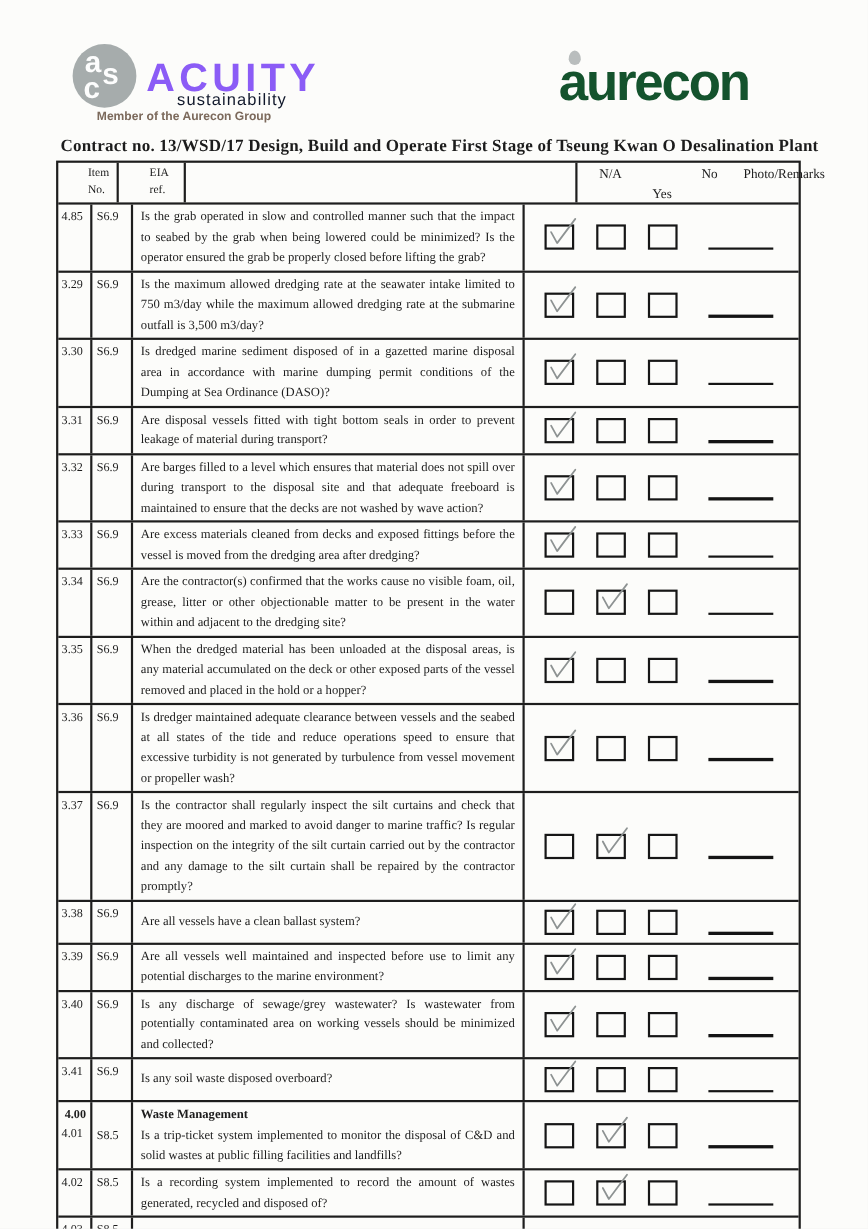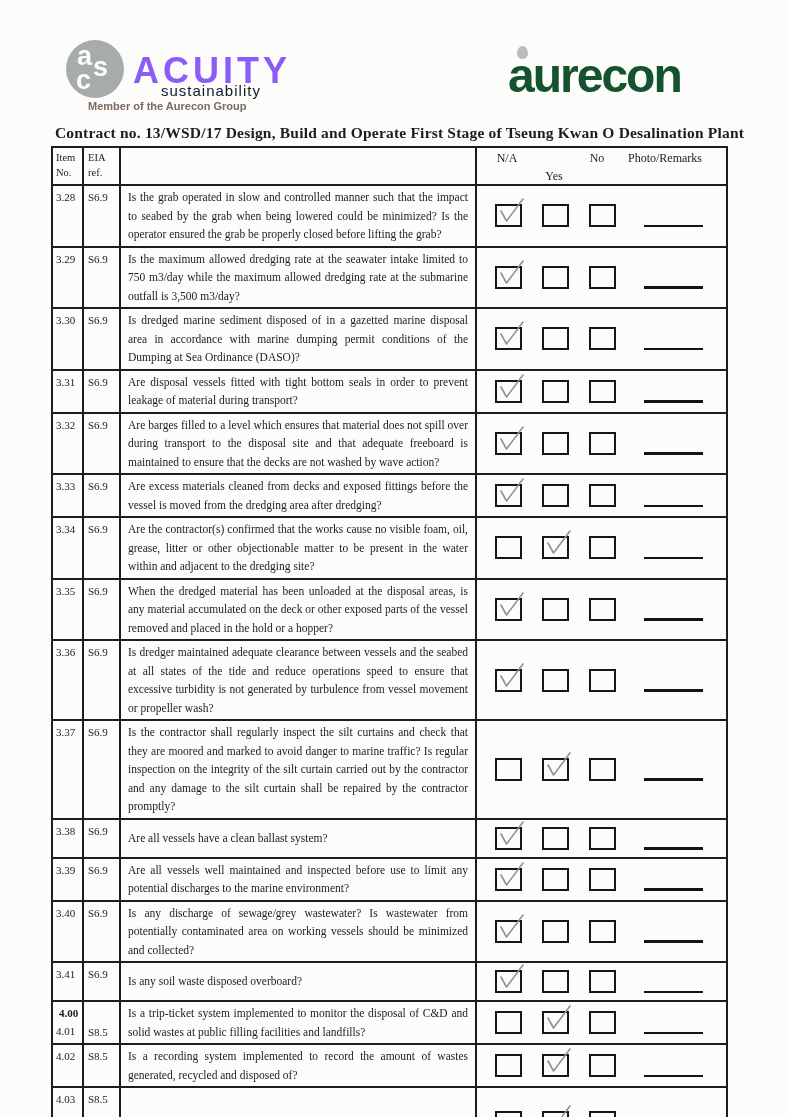--- a/index.html
+++ b/index.html
@@ -74,21 +74,21 @@
     position:relative; width:27px; height:23px; border:2.5px solid #161616;
     box-sizing:border-box; background:transparent; flex:none;
   }
   .b-yes { margin-left:20px; }
   .b-no  { margin-left:20px; }
   .box svg { display:none; position:absolute; left:-1px; top:-9px; overflow:visible; }
   .box.checked svg { display:block; }
   .remark-line { margin-left:28px; width:59px; height:2.5px; background:#141414; flex:none; }
   
   .row.head { min-height:36px; }
-  .row.head .c-item, .row.head .c-eia { font-size:10.5px; line-height:15px; }
+  .row.head .c-item, .row.head .c-eia { font-size:10.5px; line-height:15px;margin-left:24px; }
   .row.head .c-check { min-height:36px; }
   .hlbl { position:absolute; top:3px; transform:translateX(-50%); font-size:12px; white-space:nowrap; }
   .hl-na  { left:30px; }
   .hl-yes { left:77px;margin-top:18px; }
   .hl-no  { left:120px; }
   .hl-rem { left:188px; }
   .row:last-child .c-check { min-height:69px; }
   .sec-pad { height:19px; }
   .bold { font-weight:bold;text-align:center; }
 </style>
@@ -121,21 +121,21 @@
         <span class="hlbl hl-na">N/A</span>
         <span class="hlbl hl-yes">Yes</span>
         <span class="hlbl hl-no">No</span>
         <span class="hlbl hl-rem">Photo/Remarks</span>
       </div>
     </div>
 
   <div class="row">
     <div class="cell c-item">
 
-      <div>3.28</div>
+      <div>4.85</div>
     </div>
     <div class="cell c-eia">
 
       <div>S6.9</div>
     </div>
     <div class="cell c-q">
 
       <div class="q">Is the grab operated in slow and controlled manner such that the impact to seabed by the grab when being lowered could be minimized? Is the operator ensured the grab be properly closed before lifting the grab?</div>
     </div>
     <div class="cell c-check">
@@ -562,20 +562,21 @@
   <div class="row">
     <div class="cell c-item">
       <div class="bold">4.00</div>
       <div>4.01</div>
     </div>
     <div class="cell c-eia">
       <div class="sec-pad"></div>
       <div>S8.5</div>
     </div>
     <div class="cell c-q">
+      <div class="sec-title">Waste Management</div>
       <div class="q">Is a trip-ticket system implemented to monitor the disposal of C&amp;D and solid wastes at public filling facilities and landfills?</div>
     </div>
     <div class="cell c-check">
       <div class="boxes">
         <span class="box b-na">
           
         </span>
         <span class="box b-yes checked">
           <svg width="31" height="31" viewBox="0 0 31 31">
             <path d="M5 14 L10.5 24 L27 2" fill="none" stroke="#8d9292" stroke-width="1.6" stroke-linecap="round" stroke-linejoin="round"></path>

